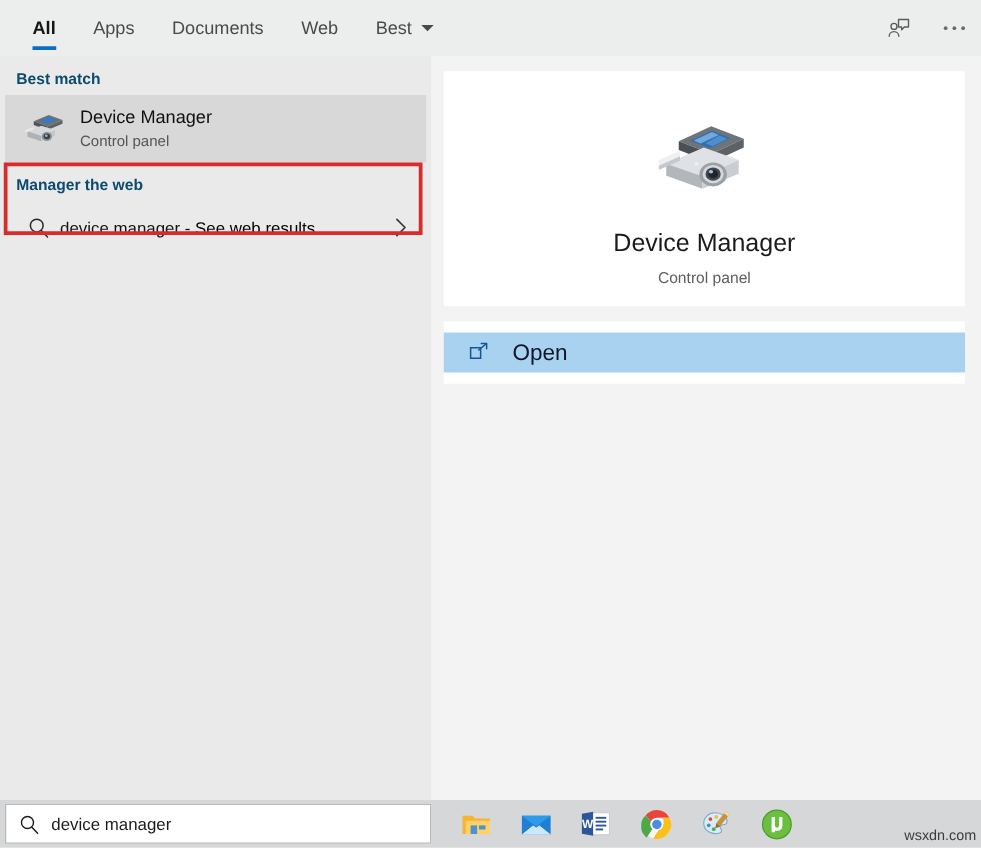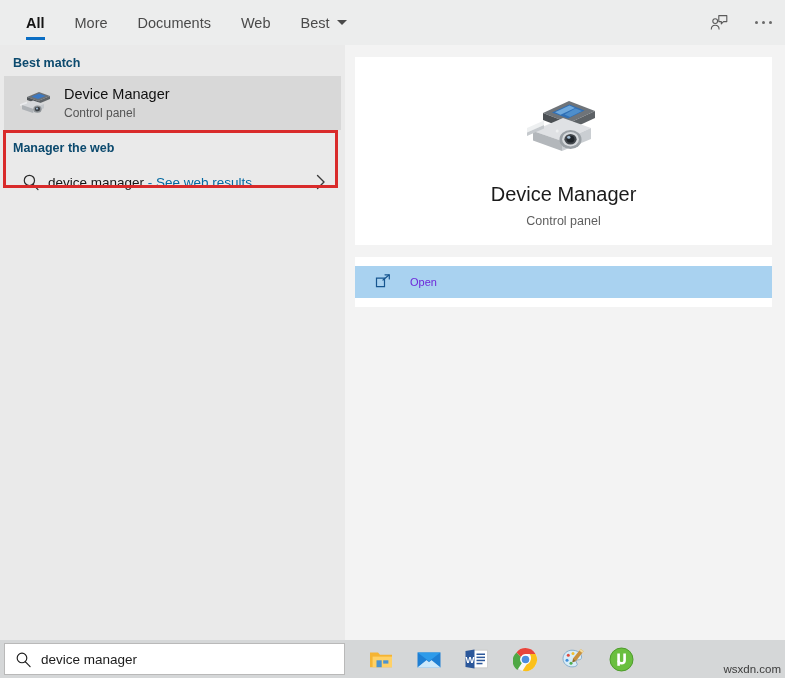--- a/index.html
+++ b/index.html
@@ -166,21 +166,21 @@
     display: flex;
     align-items: center;
     justify-content: center;
   }
   .web-label {
     font-size: 13.5px;
     color: #141414;
     white-space: nowrap;
   }
   .web-label .muted {
-    color: #0369a1;
+    color: #000000;
   }
   .web-chevron {
     margin-left: auto;
     padding-right: 14px;
     color: #3a3a3a;
     display: flex;
     align-items: center;
   }
 
   
@@ -231,22 +231,22 @@
     background: #a9d2f0;
   }
   .action-icon {
     width: 55px;
     flex: 0 0 55px;
     display: flex;
     align-items: center;
     justify-content: center;
   }
   .action-label {
-    font-size: 11px;
-    color: #6d28d9;
+    font-size: 18px;
+    color: #0f172a;
   }
 
   
   .taskbar {
     position: absolute;
     left: 0; bottom: 0;
     width: 785px; height: 38px;
     background: #d5d7d8;
   }
   .searchbox {
@@ -299,21 +299,21 @@
 
 <div class="window">
 
   <div class="tabbar">
     <div class="tabs">
       <div class="tab active">
         <span>All</span>
         <span class="tab-underline"></span>
       </div>
       <div class="tab">
-        <span>More</span>
+        <span>Apps</span>
       </div>
       <div class="tab">
         <span>Documents</span>
       </div>
       <div class="tab">
         <span>Web</span>
       </div>
       <div class="tab">
         <span>Best</span>
         <span class="caret"></span>

